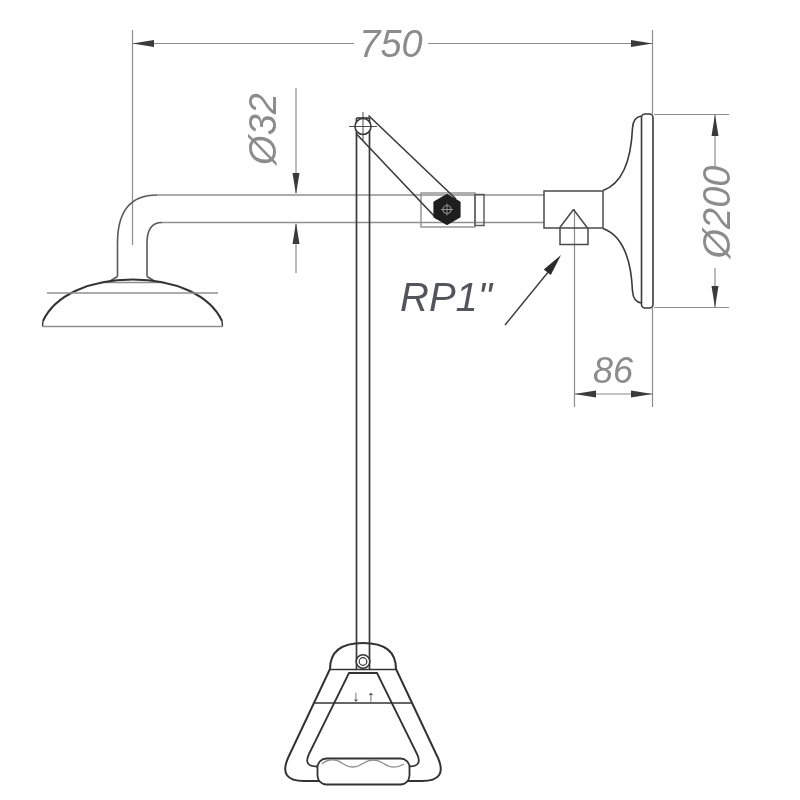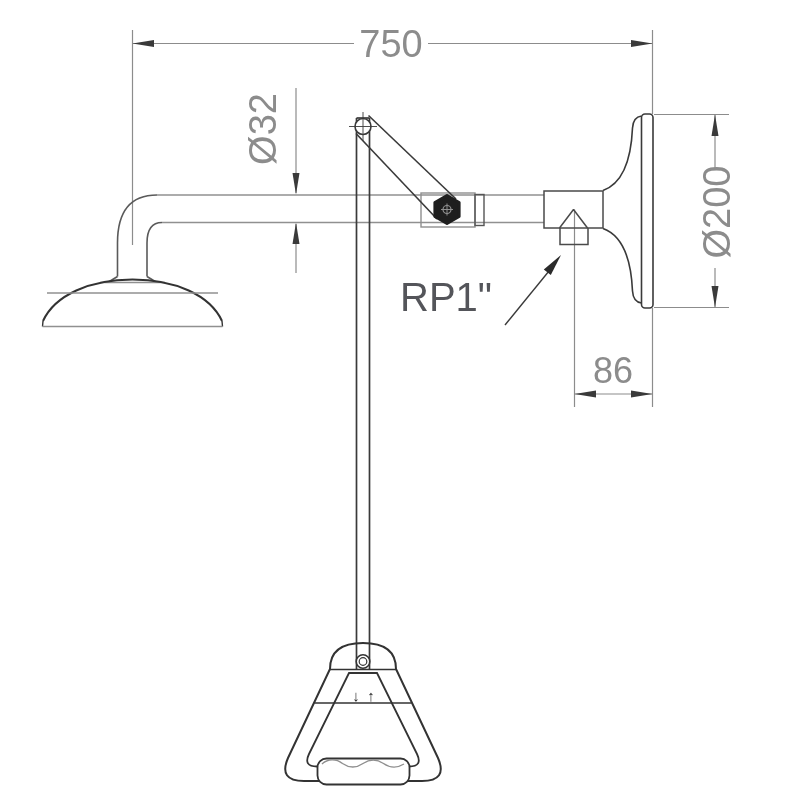--- a/index.html
+++ b/index.html
@@ -1,17 +1,17 @@
 <!DOCTYPE html>
 <html><head>
 <meta charset="utf-8">
 <style>
   html,body{margin:0;padding:0;background:#ffffff;}
   body{width:800px;height:800px;overflow:hidden;font-family:"Liberation Sans",sans-serif;}
-  .stage{position:relative;width:800px;height:800px;background:#fff;}
+  .stage{position:relative;width:800px;height:800px;background:#fff;font-style:italic;}
   svg{display:block;}
   text{font-family:"Liberation Sans",sans-serif;}
   .dim-text{fill:#8c8c8c;font-size:38px;}
   .dim-text-small{fill:#8c8c8c;font-size:36px;}
   .label-text{fill:#54555a;font-size:40px;}
   .handle-arrow{fill:#2b2b2b;font-size:15px;font-weight:bold;}
 </style>
 </head>
 <body>
 

